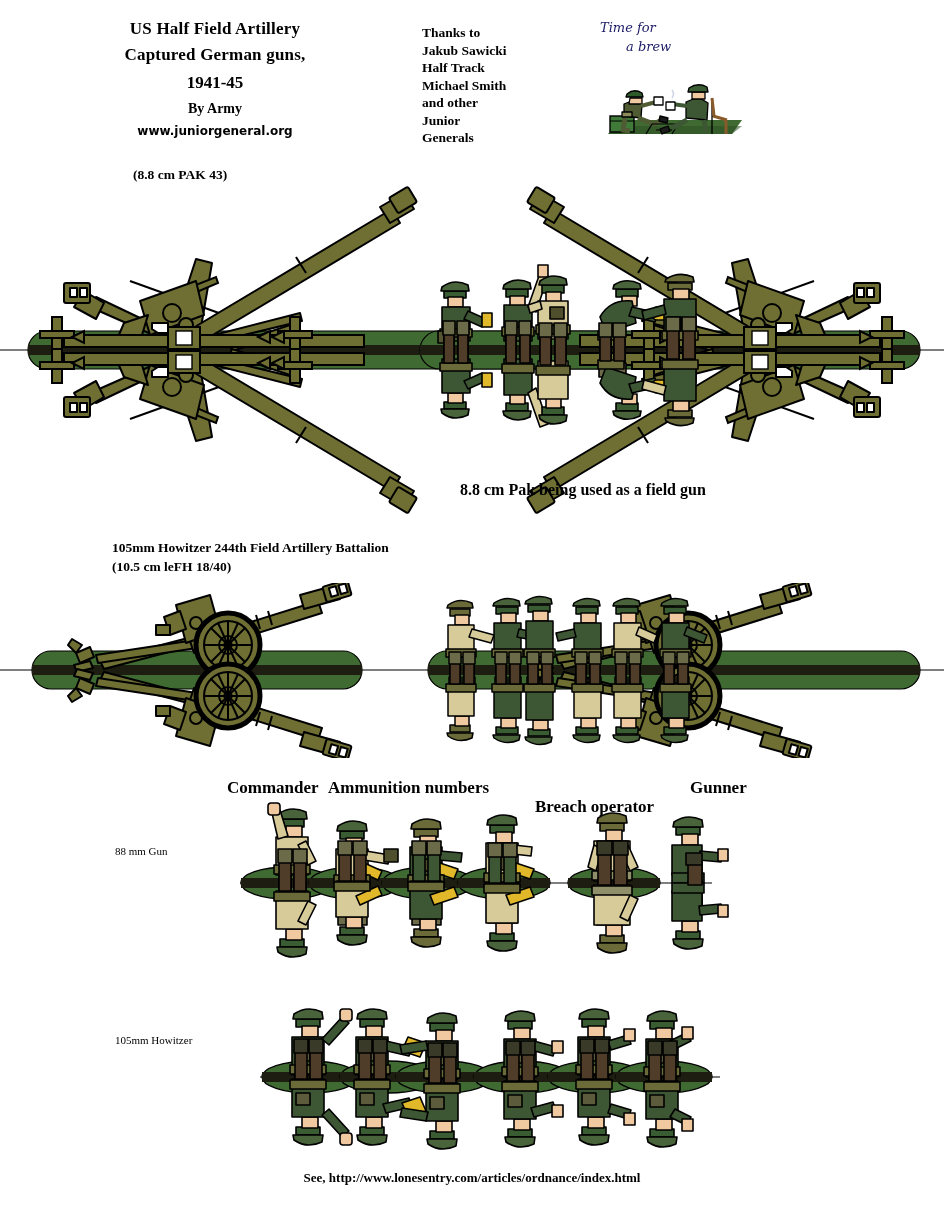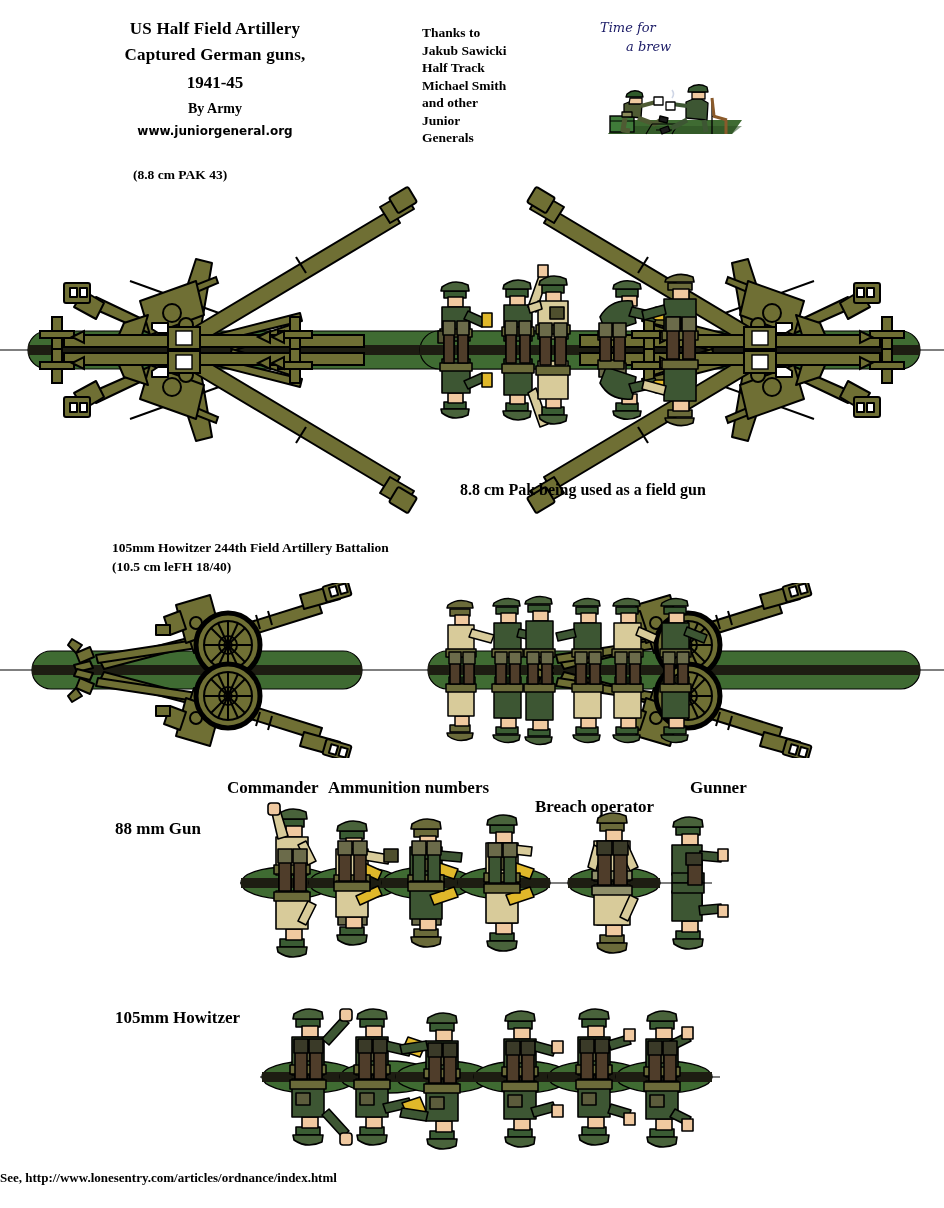--- a/index.html
+++ b/index.html
@@ -34,25 +34,25 @@
 
   .caption{font-size:16px;line-height:18px;font-weight:600;}
   .cap-pak{left:460px;top:481px;}
 
   .rolelabel{font-weight:bold;font-size:17px;}
   .role-cmd{left:227px;top:778px;}
   .role-ammo{left:328px;top:778px;}
   .role-breach{left:535px;top:778px;margin-top:19px;}
   .role-gunner{left:690px;top:778px;}
 
-  .rowlabel{font-weight:bold;font-size:17px;}
+  .rowlabel{font-weight:normal;font-size:11px;margin-top:26px;}
   .row-88{left:115px;top:819px;}
   .row-105{left:115px;top:1008px;}
 
-  .footer{left:0;top:1170px;width:944px;text-align:left;
+  .footer{left:0;top:1170px;width:944px;text-align:center;
           font-weight:bold;font-size:13px;}
 
   svg{display:block;}
 </style>
 </head>
 <body>
 
 <div class="sheet">
 
   <div class="abs title-block">

